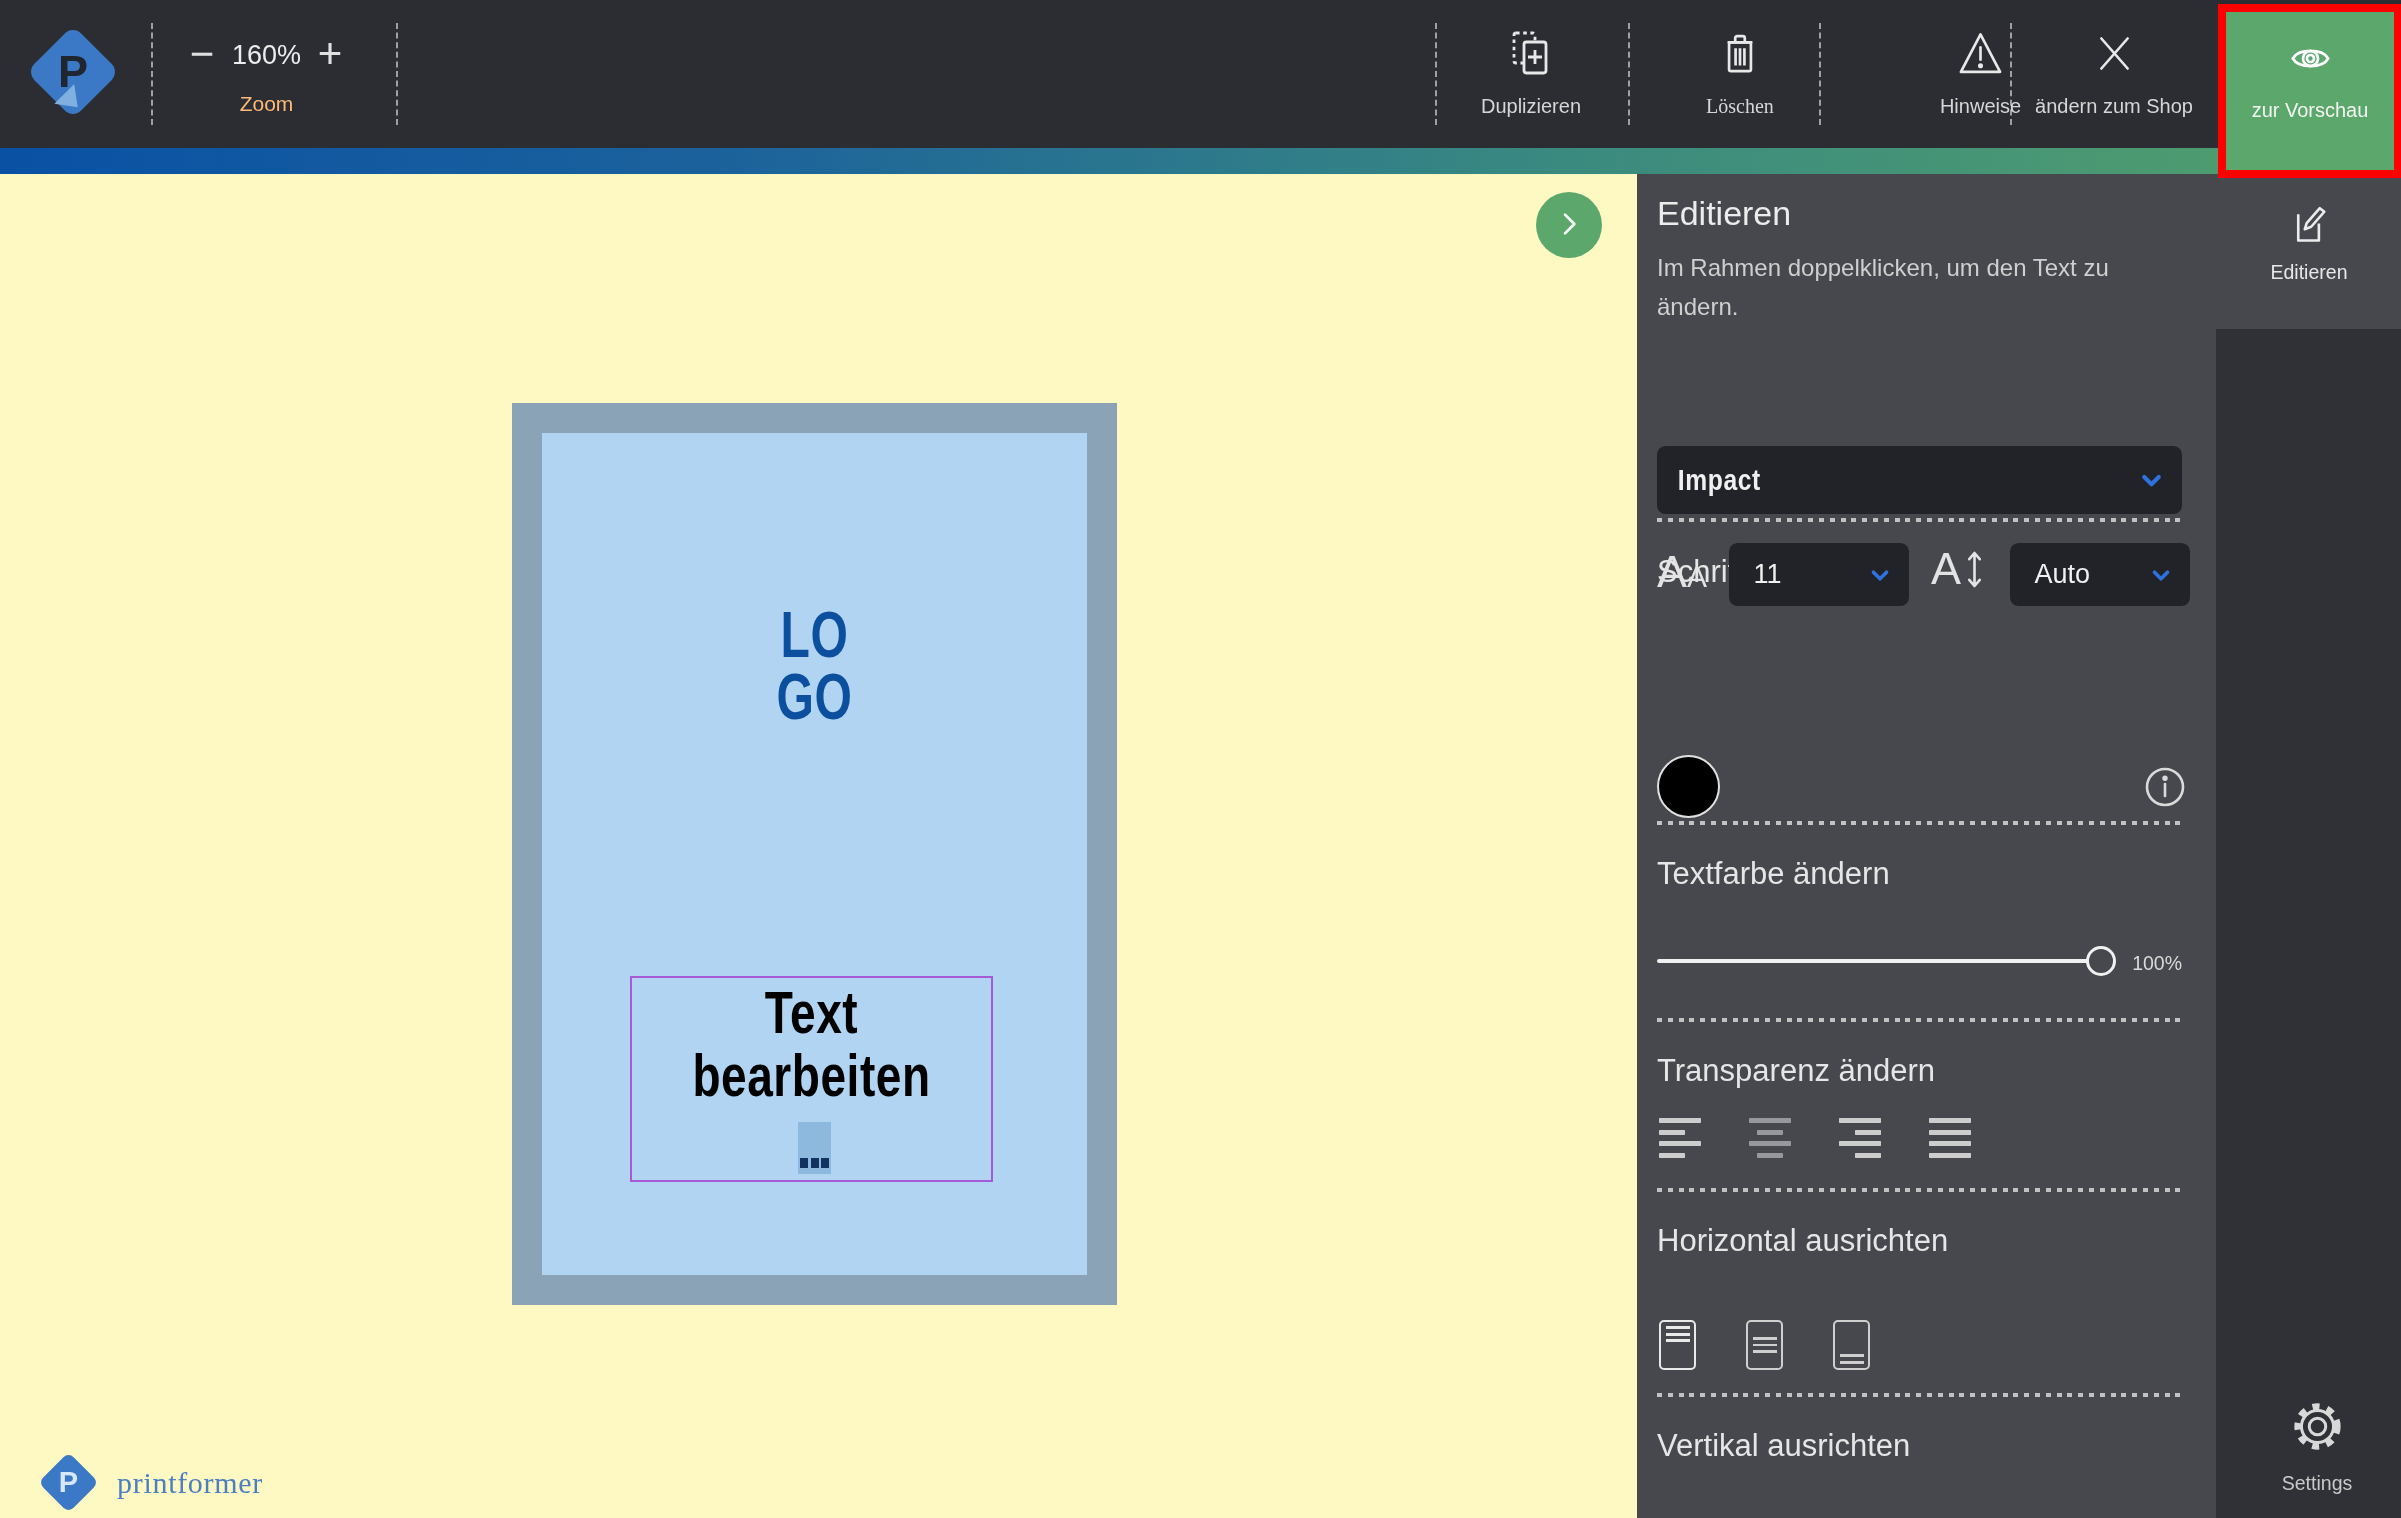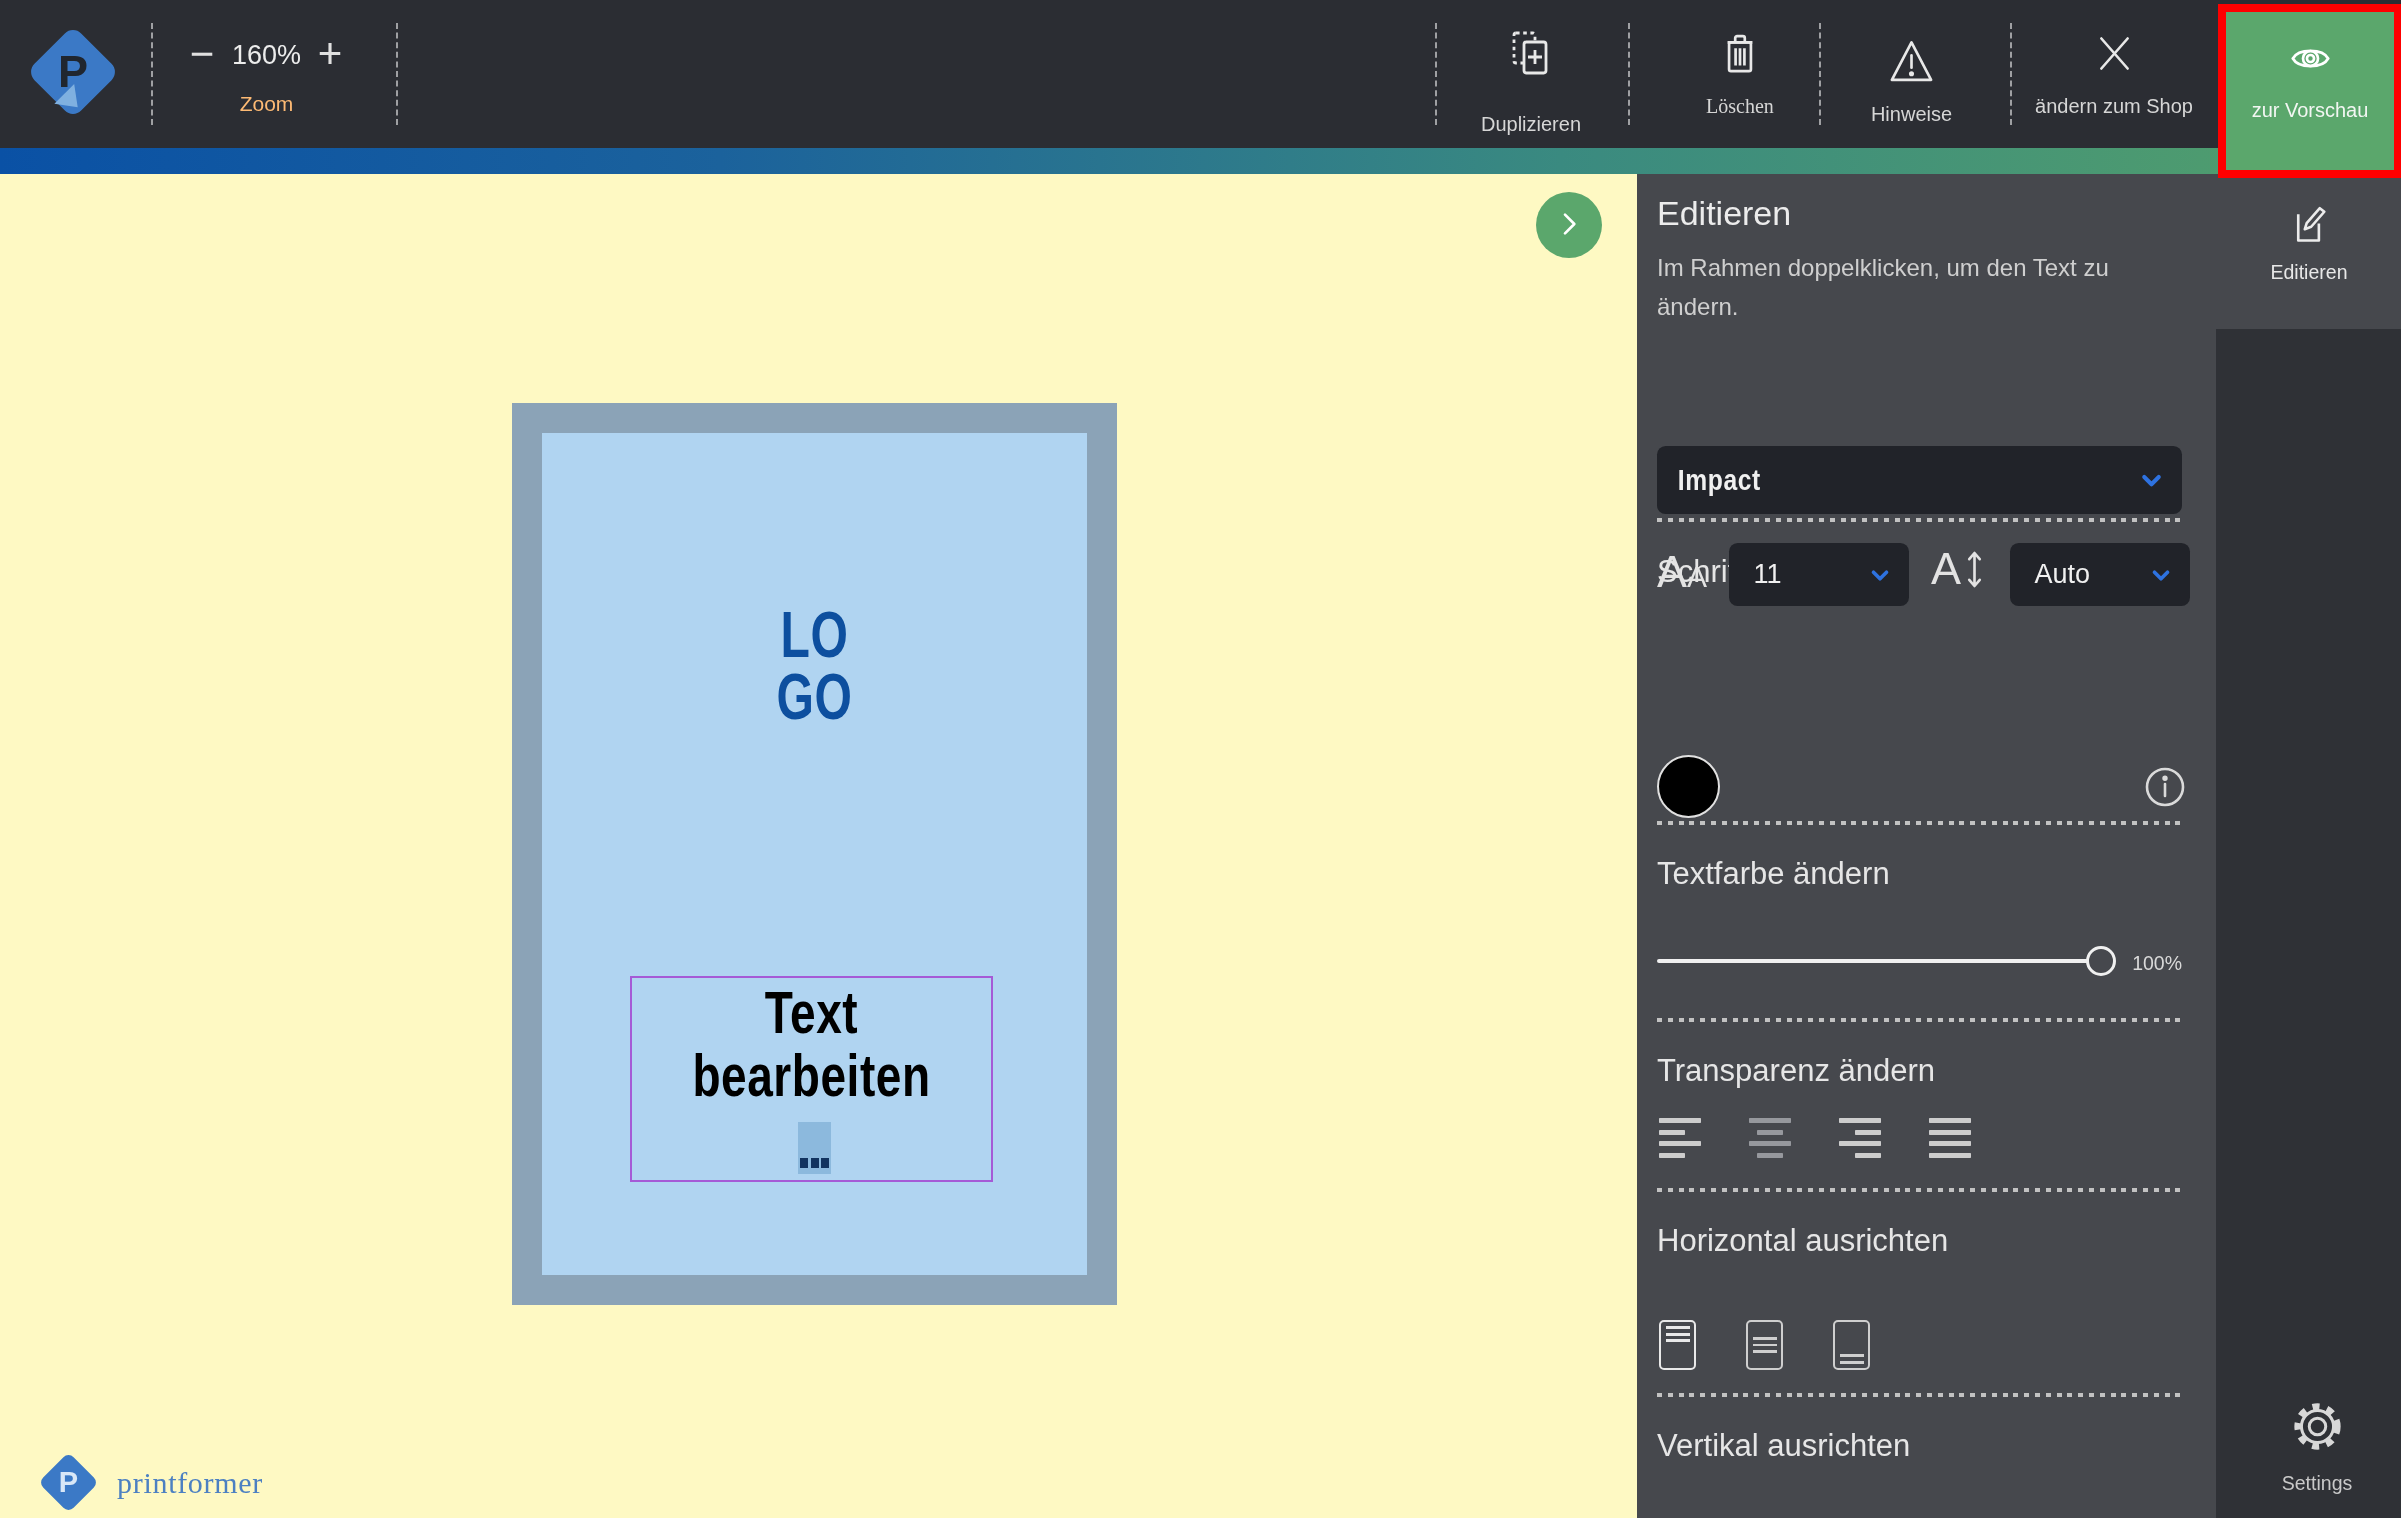--- a/index.html
+++ b/index.html
@@ -124,21 +124,21 @@
     </div>
     <div class="zoom-val" style="left:222px; top:40px; width:89px;">160%</div>
     <div class="tb-stepper" style="left:305px;">
       <span>+</span>
     </div>
     <div class="zoom-word" style="left:180px; top:92px; width:173px;">Zoom</div>
 
     <div class="tb-divider" style="left:396px;"></div>
 
     <div class="tb-divider" style="left:1435px;"></div>
-    <div class="tb-cell" style="left:1435px; width:192px;gap:18px;">
+    <div class="tb-cell" style="left:1435px; width:192px;">
       <span class="ic">
         <svg width="48" height="48" viewBox="0 0 24 24" fill="none" stroke="#e8e8e8" stroke-width="1.4">
           <rect x="3.5" y="2" width="10.5" height="15" rx="1" stroke-dasharray="1.8 1.8"></rect>
           <rect x="8.5" y="6.5" width="11" height="15.5" rx="1.2" fill="#2b2d33"></rect>
           <path d="M14 10.5v7 M10.5 14h7"></path>
         </svg>
       </span>
       <span class="lbl">Duplizieren</span>
     </div>
 
@@ -148,21 +148,21 @@
         <svg width="46" height="46" viewBox="0 0 24 24" fill="none" stroke="#e8e8e8" stroke-width="1.4">
           <path d="M5.5 6.5h13 M9.5 6V4.2a1 1 0 0 1 1-1h3a1 1 0 0 1 1 1V6"></path>
           <rect x="6.3" y="6.5" width="11.4" height="15" rx="1"></rect>
           <path d="M9.7 9.5v9 M12 9.5v9 M14.3 9.5v9"></path>
         </svg>
       </span>
       <span class="lbl">Löschen</span>
     </div>
 
     <div class="tb-divider" style="left:1819px;"></div>
-    <div class="tb-cell" style="left:1816px; width:191px;margin-top:8px;">
+    <div class="tb-cell" style="left:1885px; width:191px;">
       <span class="ic">
         <svg width="49" height="49" viewBox="0 0 24 24" fill="none" stroke="#e8e8e8" stroke-width="1.3" stroke-linejoin="round">
           <path d="M12 2.6 L21.6 21 H2.4 Z"></path>
           <path d="M12 9v6" stroke-linecap="round"></path>
           <circle cx="12" cy="18" r="0.6" fill="#e8e8e8"></circle>
         </svg>
       </span>
       <span class="lbl">Hinweise</span>
     </div>
 

